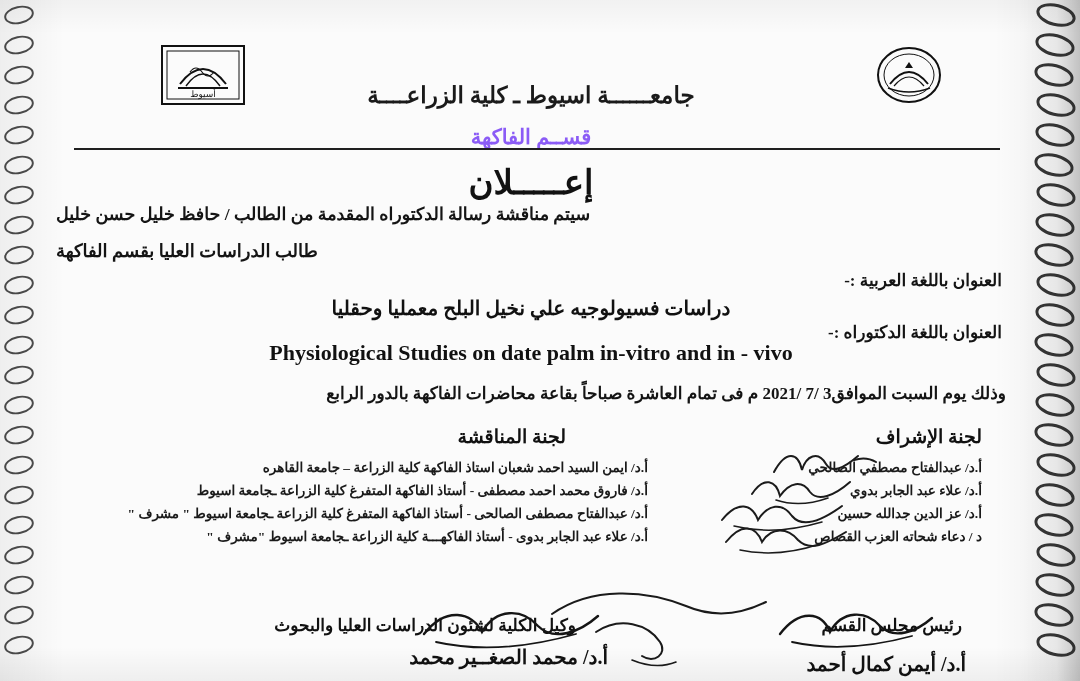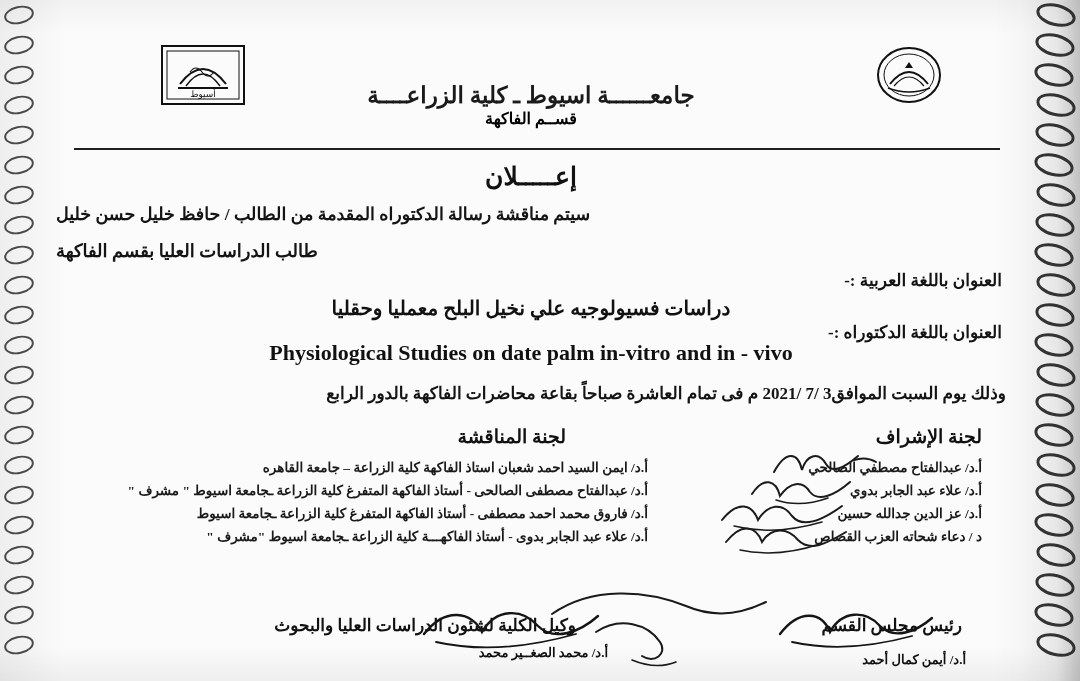--- a/index.html
+++ b/index.html
@@ -107,43 +107,44 @@
     text-align: center;
   }
   .uni-line1 {
     font-family: Liberation Serif, serif;
     font-size: 23px;
     font-weight: 700;
     letter-spacing: 1px;
     color: #1a1a1a;
   }
   .uni-line2 {
-    font-size: 16px;
+    margin-top: 16px;
+    font-size: 21px;
     font-weight: 700;
     letter-spacing: 1px;
-    color: #000000;
+    color: #8b5cf6;
   }
 
   .hrule {
     position: absolute;
     top: 148px;
     left: 18px;
     right: 6px;
     height: 0;
     border-top: 2px solid #1f1f1f;
   }
 
   
   .doc-title {
     position: absolute;
     top: 162px;
     left: 0;
     right: 0;
     text-align: center;
-    font-size: 25px;
+    font-size: 34px;
     font-weight: 700;
     letter-spacing: 6px;
     color: #111;
   }
 
   .line-center {
     position: absolute;
     left: 0;
     right: 0;
     text-align: left;
@@ -224,21 +225,21 @@
     font-size: 17px;
     font-weight: 700;
     color: #111;
     margin-top: 29px;
   }
   .foot-head-dept { top: 586px; right: 44px; }
   .foot-vice      { top: 586px; right: 430px; }
 
   .foot-name {
     position: absolute;
-    font-size: 13px;
+    font-size: 20px;
     font-weight: 700;
     color: #111;
   }
   .foot-name-dept { top: 652px; right: 40px; }
   .foot-name-vice { top: 645px; right: 398px; }
 
   
   .sig { position: absolute; pointer-events: none; }
   .sig svg { display: block; }
 
@@ -353,22 +354,22 @@
         <li>أ.د/ عبدالفتاح مصطفي الصالحي</li>
         <li>أ.د/ علاء عبد الجابر بدوي</li>
         <li>أ.د/ عز الدين جدالله حسين</li>
         <li>د / دعاء شحاته العزب القصاص</li>
       </ul>
     </div>
 
     <div class="col col-discussion">
       <ul>
         <li>أ.د/ ايمن السيد احمد شعبان استاذ الفاكهة كلية الزراعة – جامعة القاهره</li>
+        <li>أ.د/ فاروق محمد احمد مصطفى - أستاذ الفاكهة المتفرغ كلية الزراعة ـجامعة اسيوط</li>
         <li>أ.د/ عبدالفتاح مصطفى الصالحى - أستاذ الفاكهة المتفرغ كلية الزراعة ـجامعة اسيوط " مشرف "</li>
-        <li>أ.د/ فاروق محمد احمد مصطفى - أستاذ الفاكهة المتفرغ كلية الزراعة ـجامعة اسيوط</li>
         <li>أ.د/ علاء عبد الجابر بدوى - أستاذ الفاكهـــة كلية الزراعة ـجامعة اسيوط "مشرف "</li>
       </ul>
     </div>
 
     <div class="foot-label foot-head-dept">رئيس مجلس القسم</div>
     <div class="foot-label foot-vice">وكيل الكلية لشئون الدراسات العليا والبحوث</div>
 
     <div class="foot-name foot-name-dept">أ.د/ أيمن كمال أحمد</div>
     <div class="foot-name foot-name-vice">أ.د/ محمد الصغــير محمد</div>
 

